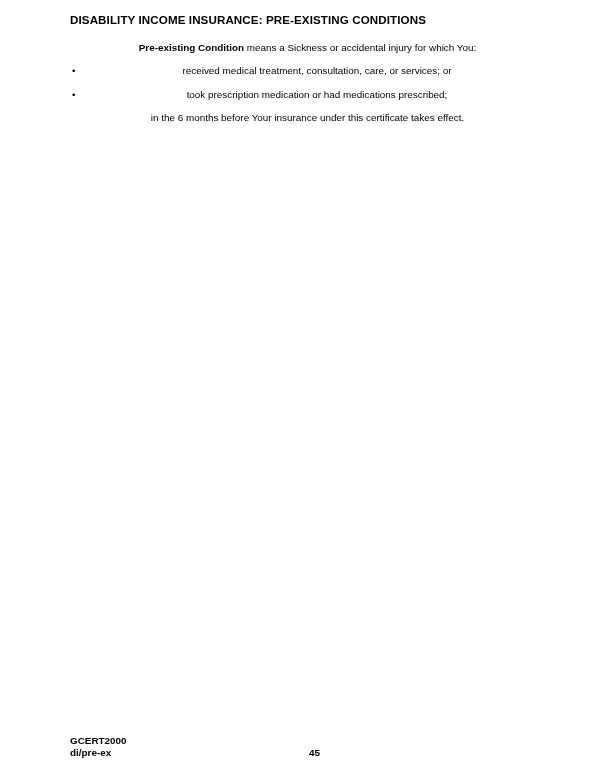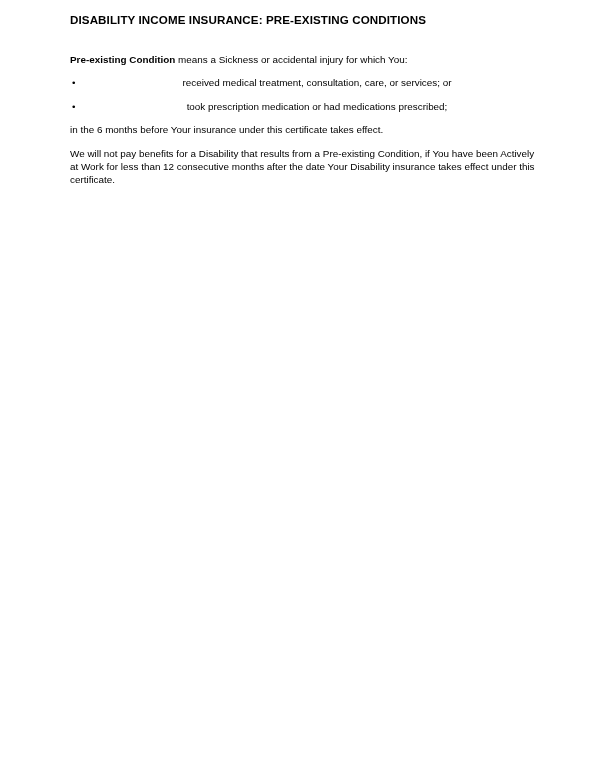--- a/index.html
+++ b/index.html
@@ -15,27 +15,28 @@
     background: #ffffff;
     overflow: hidden;
   }
   .content {
     padding: 13px 55px 0 70px;
   }
   .doc-title {
     font-size: 11.6px;
     font-weight: bold;
     line-height: 14px;
-    margin-bottom: 26px;
+    margin-bottom: 14px;
     letter-spacing: 0.1px;
   }
   .para {
     font-size: 9.9px;
     line-height: 13.4px;
     margin-bottom: 10px;
+    text-align: center;
   }
   .bold-term { font-weight: bold; }
   ul.bullet-list {
     list-style: none;
     margin-bottom: 10px;
   }
   ul.bullet-list li {
     position: relative;
     font-size: 9.9px;
     line-height: 13.4px;
@@ -79,17 +80,23 @@
 
     <p class="para"><span class="bold-term">Pre-existing Condition</span><span> means a Sickness or accidental injury for which You:</span></p>
 
     <ul class="bullet-list">
       <li><span>received medical treatment, consultation, care, or services; or</span></li>
       <li><span>took prescription medication or had medications prescribed;</span></li>
     </ul>
 
     <p class="para">in the 6 months before Your insurance under this certificate takes effect.</p>
 
-    <p class="para">We will not pay benefits for a Disability that results from a Pre-existing Condition, if You have been Actively at Work for less than 12 consecutive months after the date Your Disability insurance takes effect under this certificate.</p>
 
   </div>
 
+  <div class="page-footer">
+    <div class="footer-left">
+      <div>GCERT2000</div>
+      <div>di/pre-ex</div>
+    </div>
+    <div class="footer-page-num">45</div>
+  </div>
 </div>
 
 </body></html>

